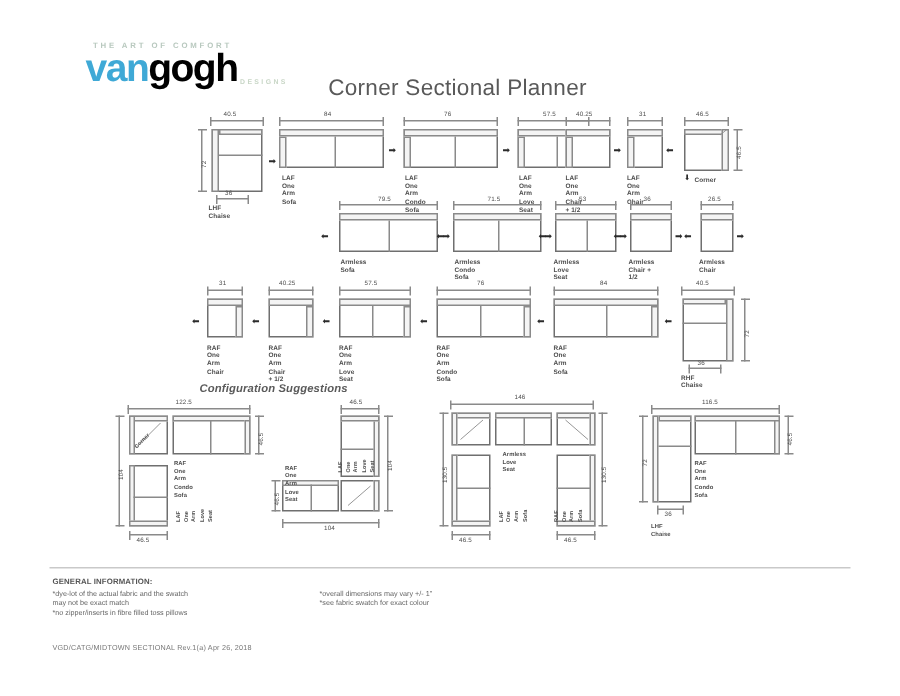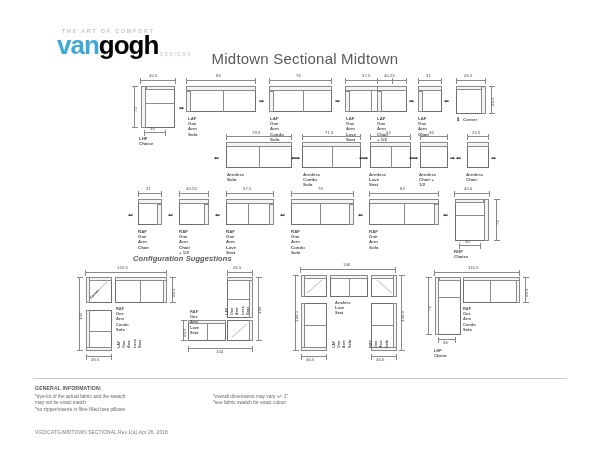--- a/index.html
+++ b/index.html
@@ -87,21 +87,21 @@
 <body>
 
 <div class="page">
 
   <div class="logo-block">
     <div class="logo-tag">THE ART OF COMFORT</div>
     <div class="logo-word"><span class="logo-van">van</span><span class="logo-gogh">gogh</span></div>
     <div class="logo-designs">DESIGNS</div>
   </div>
 
-  <div class="page-title"><span class="t">Midtown Sectional Midtown</span></div>
+  <div class="page-title"><span class="t">Corner Sectional Planner</span></div>
 
   <div class="piece">
     <div class="dline-h" style="left:140px; top:80px; width:36px;"></div>
     <div class="dim" style="left:149px; top:73px;">40.5</div>
     <div class="dline-v" style="left:134px; top:86px; height:42px;"></div>
     <div class="dim dim-v" style="left:133px; top:112px; transform:rotate(-90deg);">72</div>
     <div class="body-out" style="left:141px; top:86px; width:34px; height:42px;"></div>
     <div class="arm-v" style="left:141px; top:86px; width:5px; height:42px;"></div>
     <div class="back-bar" style="left:146px; top:86px; width:29px; height:4px;"></div>
     <div class="seat-div-h" style="left:146px; top:103px; width:29px;"></div>

